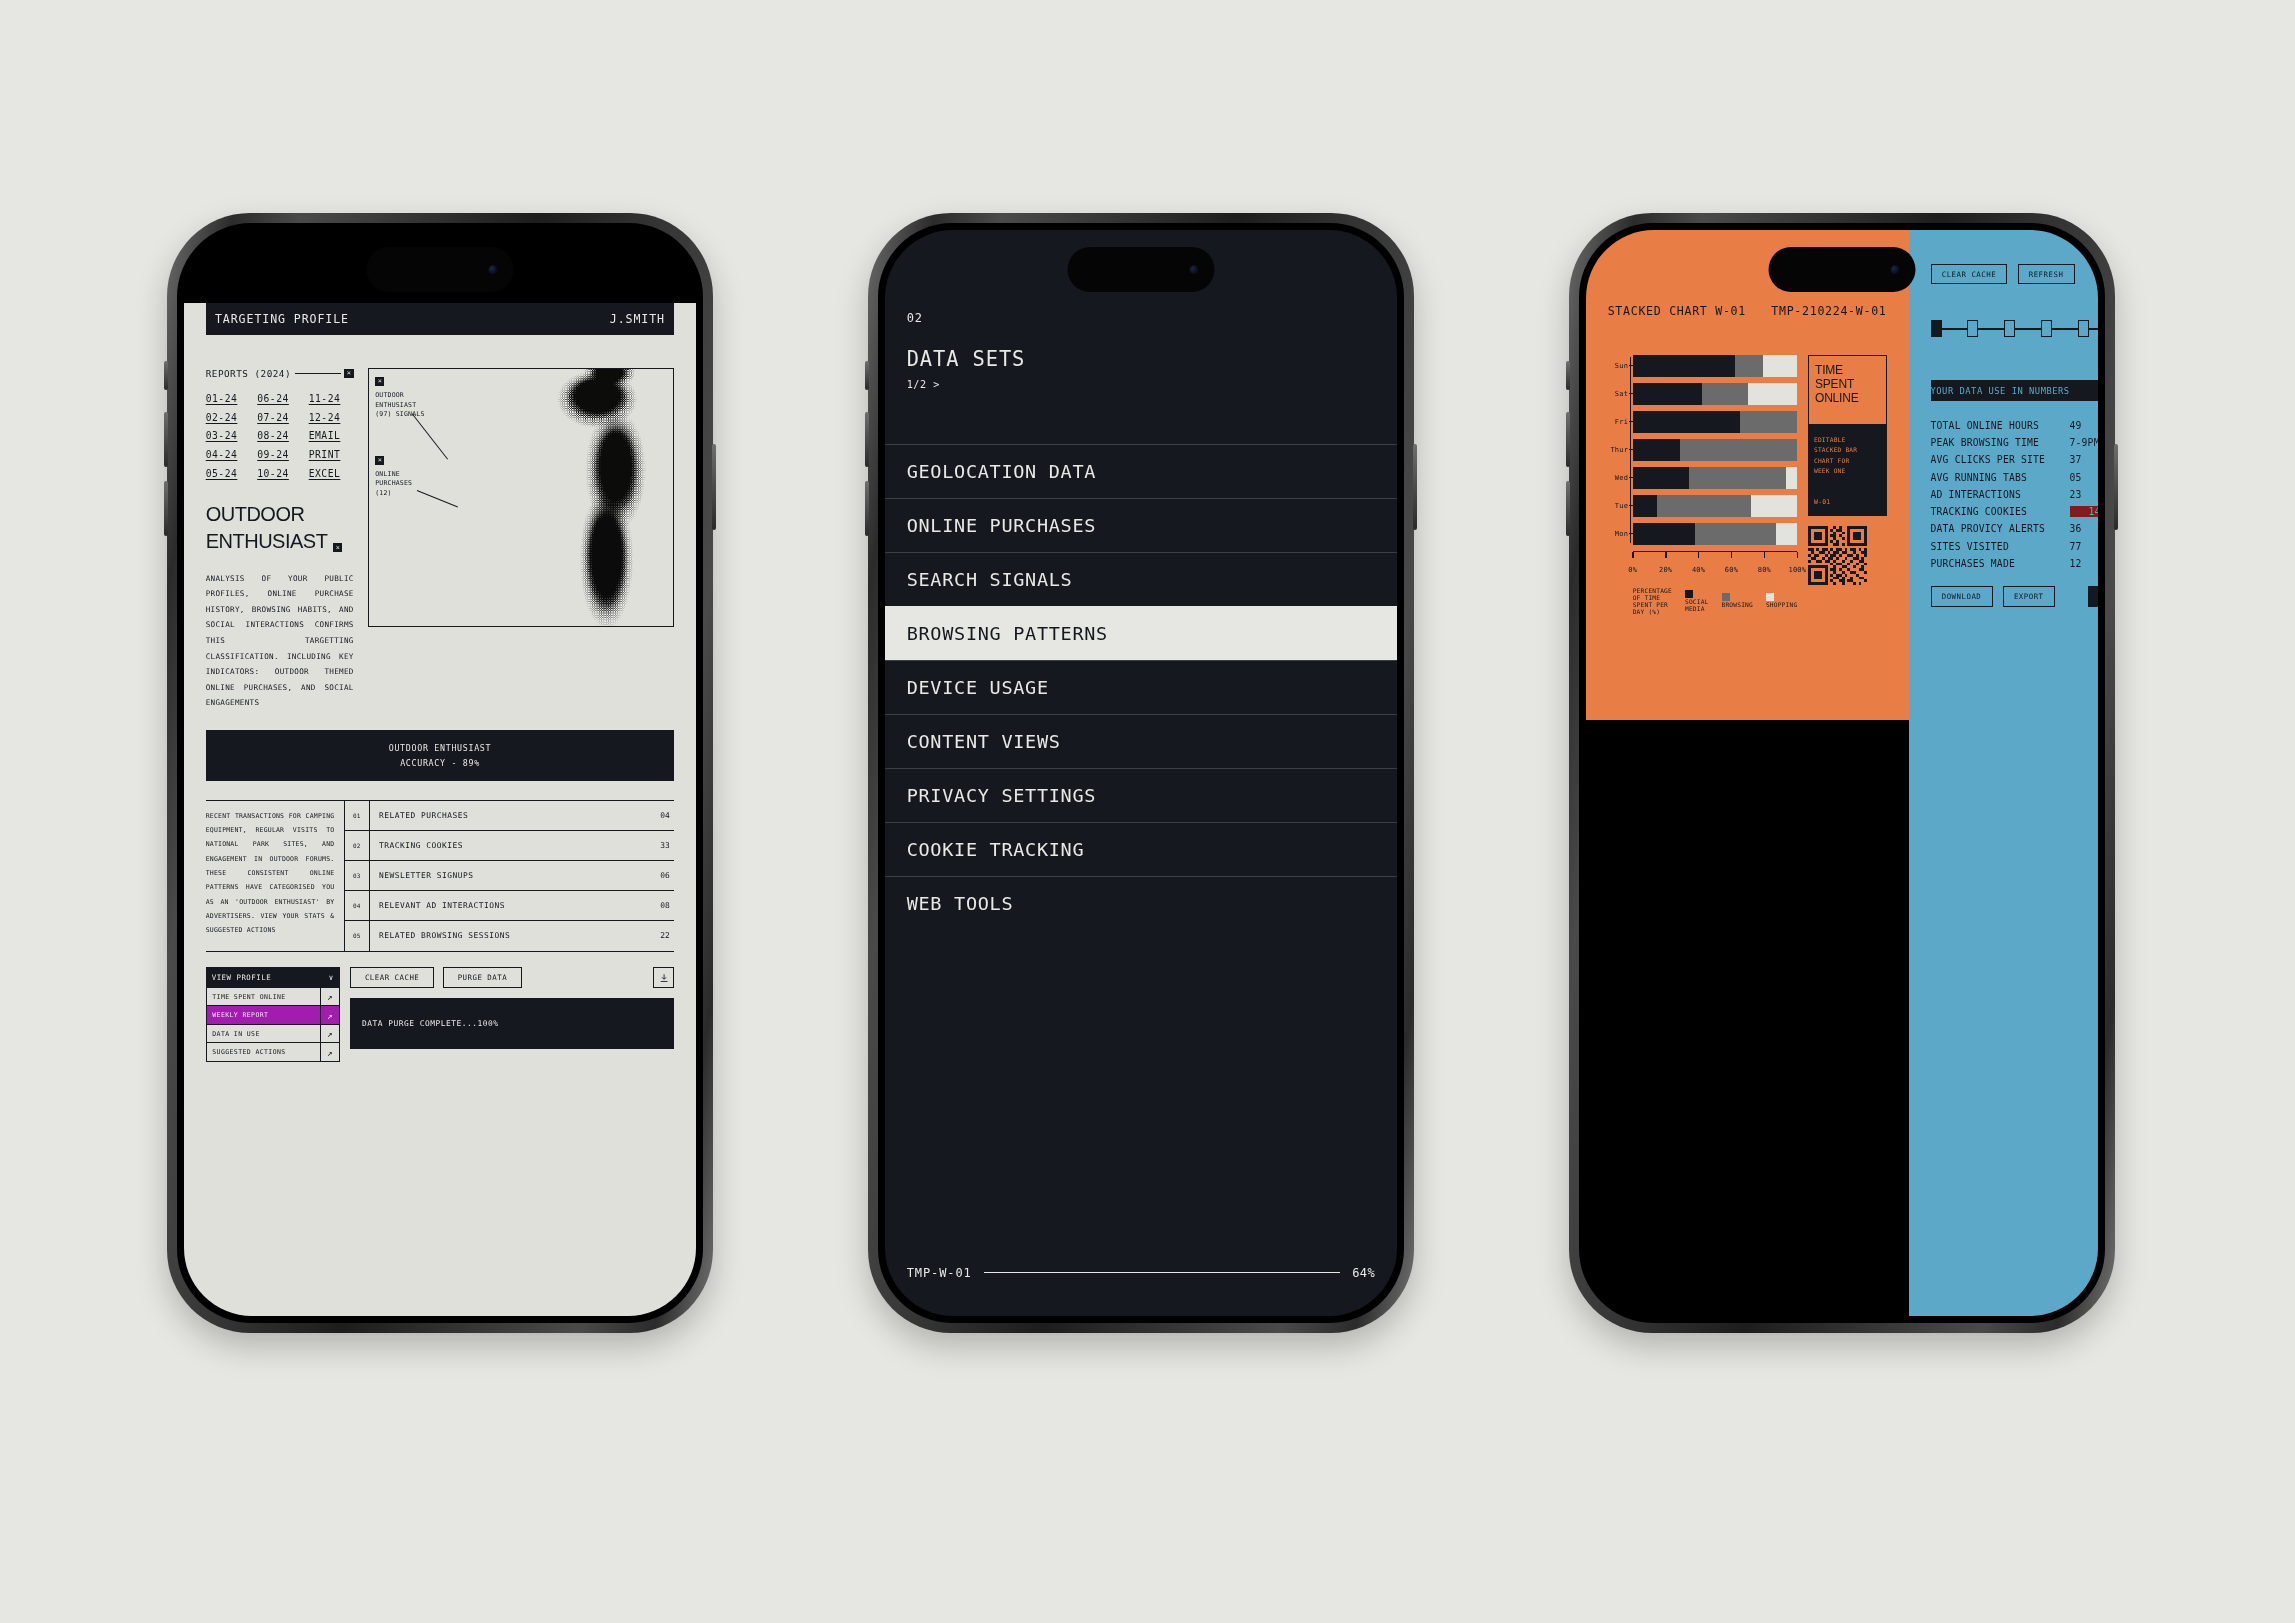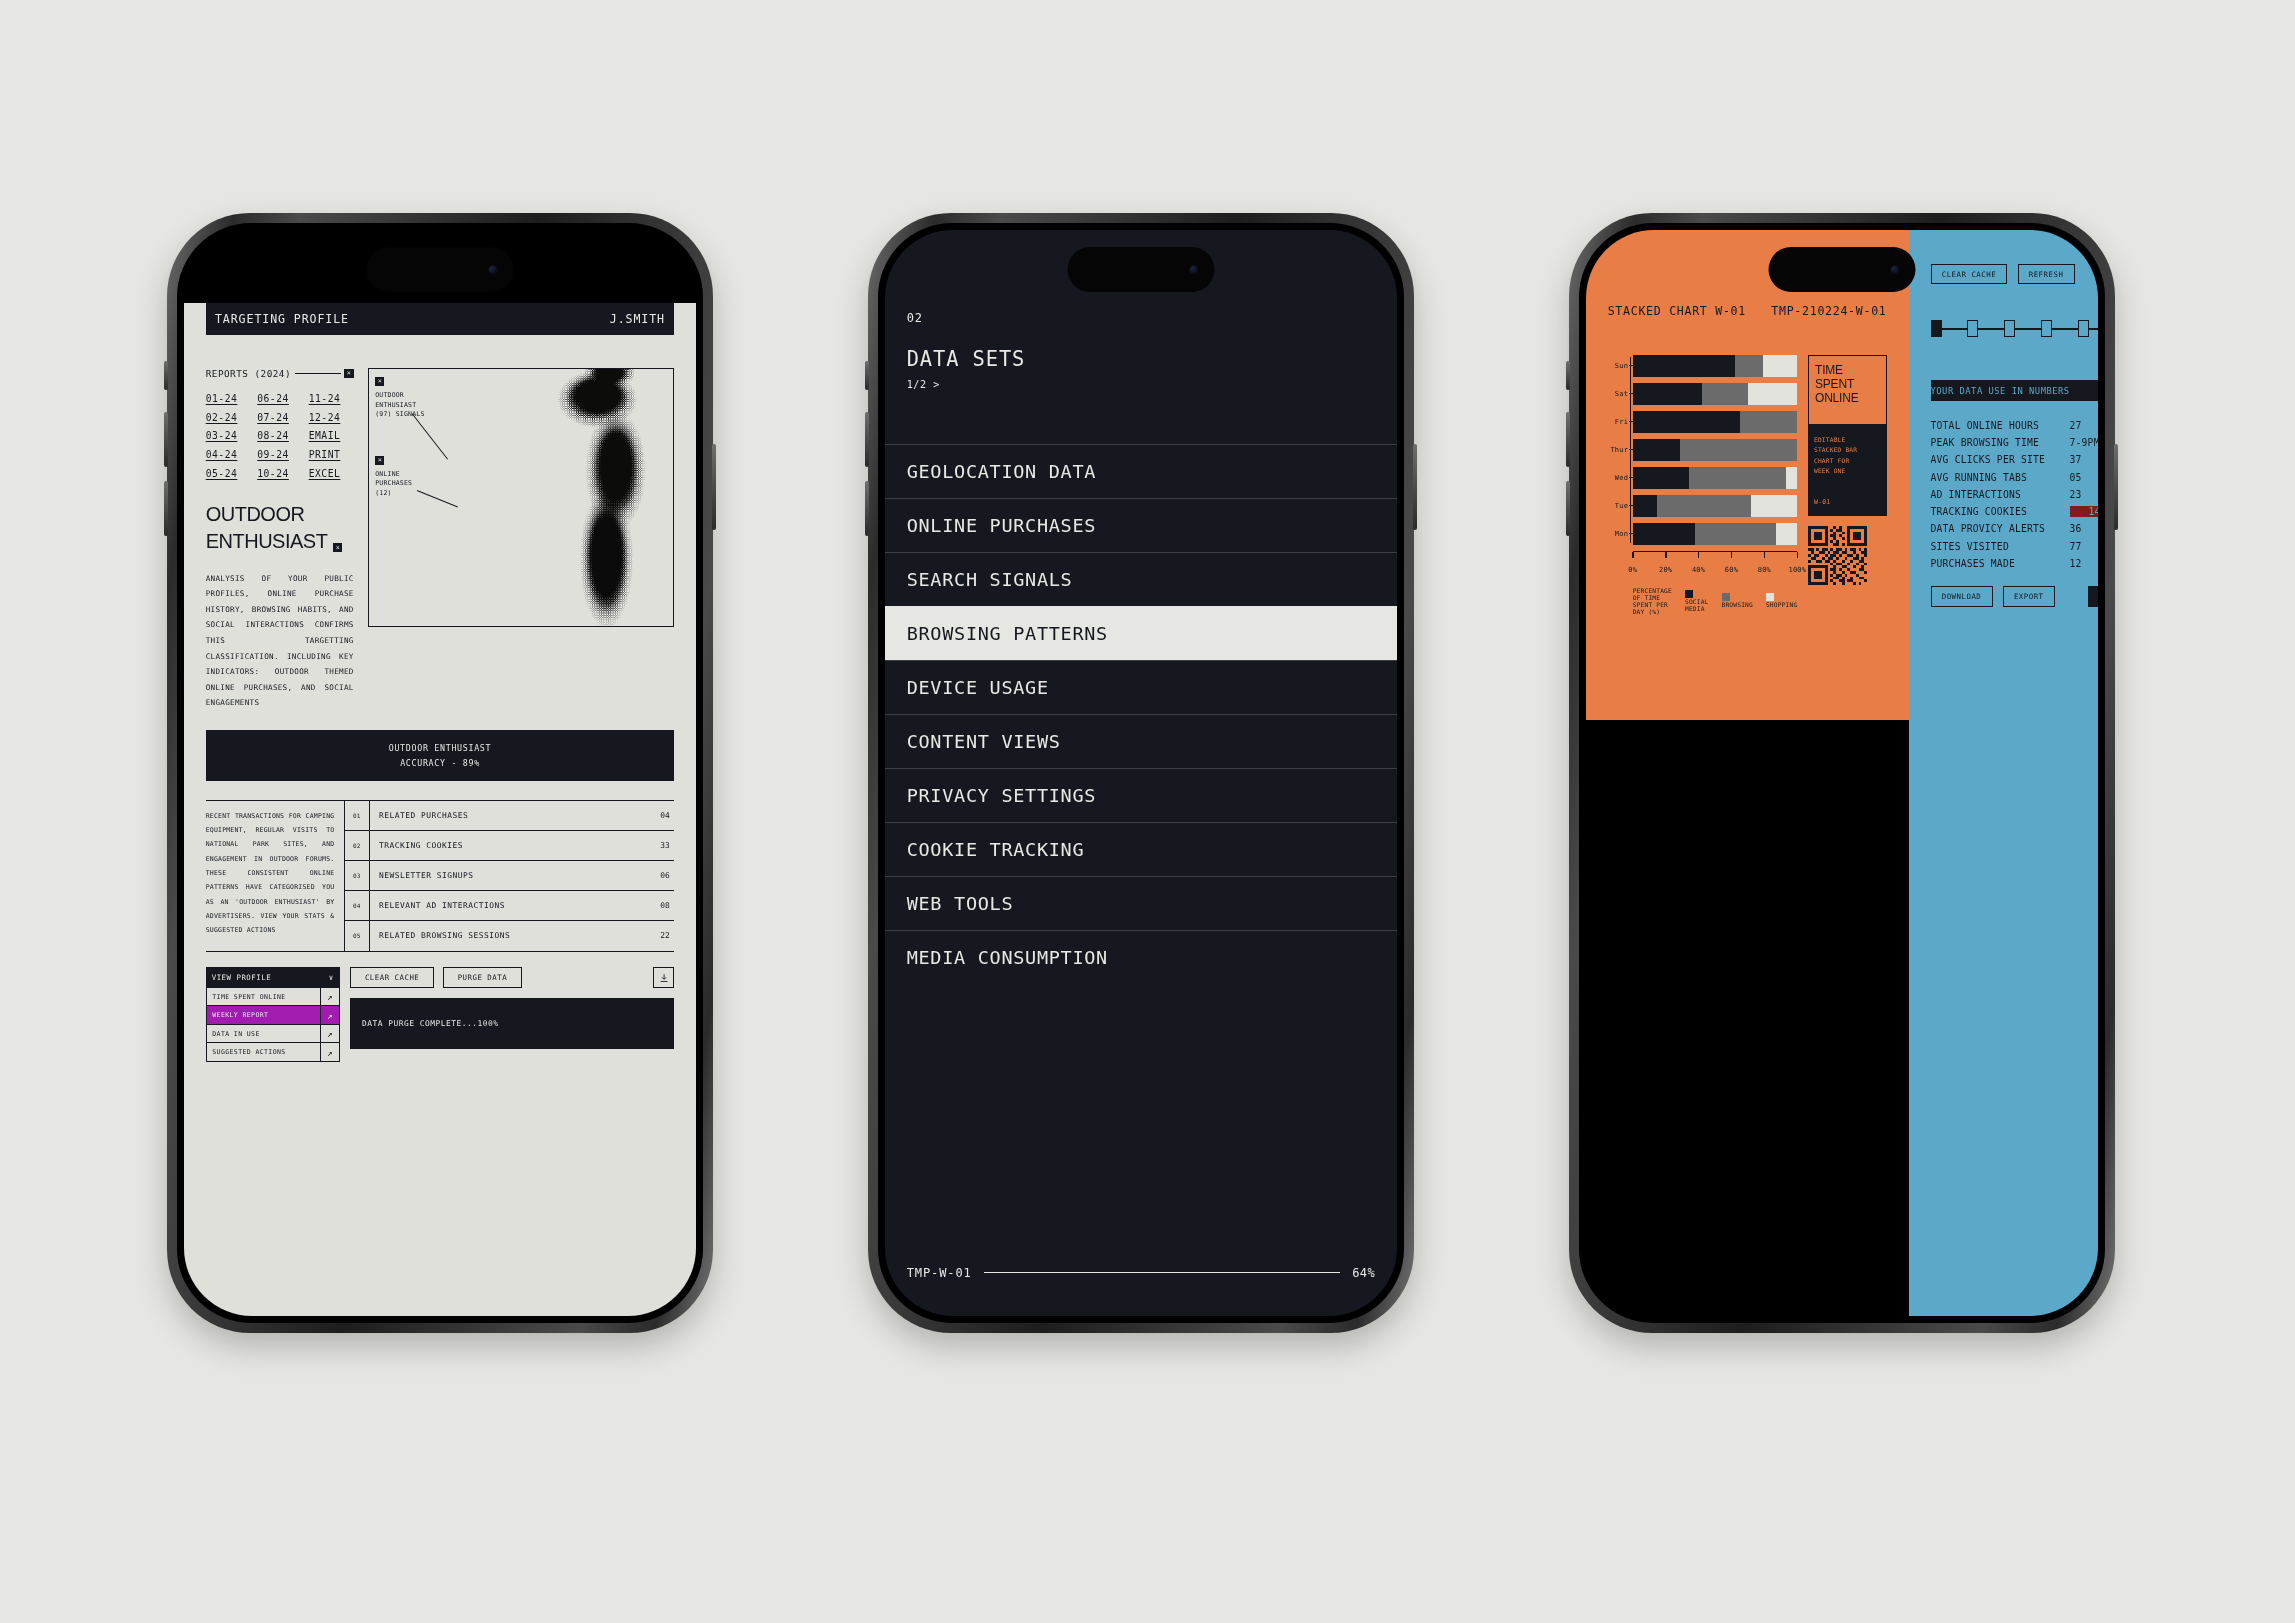--- a/index.html
+++ b/index.html
@@ -377,21 +377,20 @@
         <div class="s2-list">
           <div class="s2-item">GEOLOCATION DATA</div>
           <div class="s2-item">ONLINE PURCHASES</div>
           <div class="s2-item">SEARCH SIGNALS</div>
           <div class="s2-item active">BROWSING PATTERNS</div>
           <div class="s2-item">DEVICE USAGE</div>
           <div class="s2-item">CONTENT VIEWS</div>
           <div class="s2-item">PRIVACY SETTINGS</div>
           <div class="s2-item">COOKIE TRACKING</div>
           <div class="s2-item">WEB TOOLS</div>
-          <div class="s2-item">MEDIA CONSUMPTION</div>
         </div>
         <div class="s2-bottom">
           <span class="code">TMP-W-01</span>
           <span class="bar"></span>
           <span class="pct">64%</span>
         </div>
       </div>
     </div>
   </div>
 </div>
@@ -655,21 +654,21 @@
 
           <div class="stats-head">
             <span>YOUR DATA USE IN NUMBERS</span>
             <span>WEEKLY PRIVACY GRADE (%)</span>
           </div>
 
           <div class="stats-body">
             <div class="stats-list" id="stats-list">
                 <div class="stat">
                   <span class="k">TOTAL ONLINE HOURS</span>
-                  <span class="v">27</span>
+                  <span class="v">49</span>
                 </div>
                 <div class="stat">
                   <span class="k">PEAK BROWSING TIME</span>
                   <span class="v">7-9PM</span>
                 </div>
                 <div class="stat">
                   <span class="k">AVG CLICKS PER SITE</span>
                   <span class="v">37</span>
                 </div>
                 <div class="stat">

